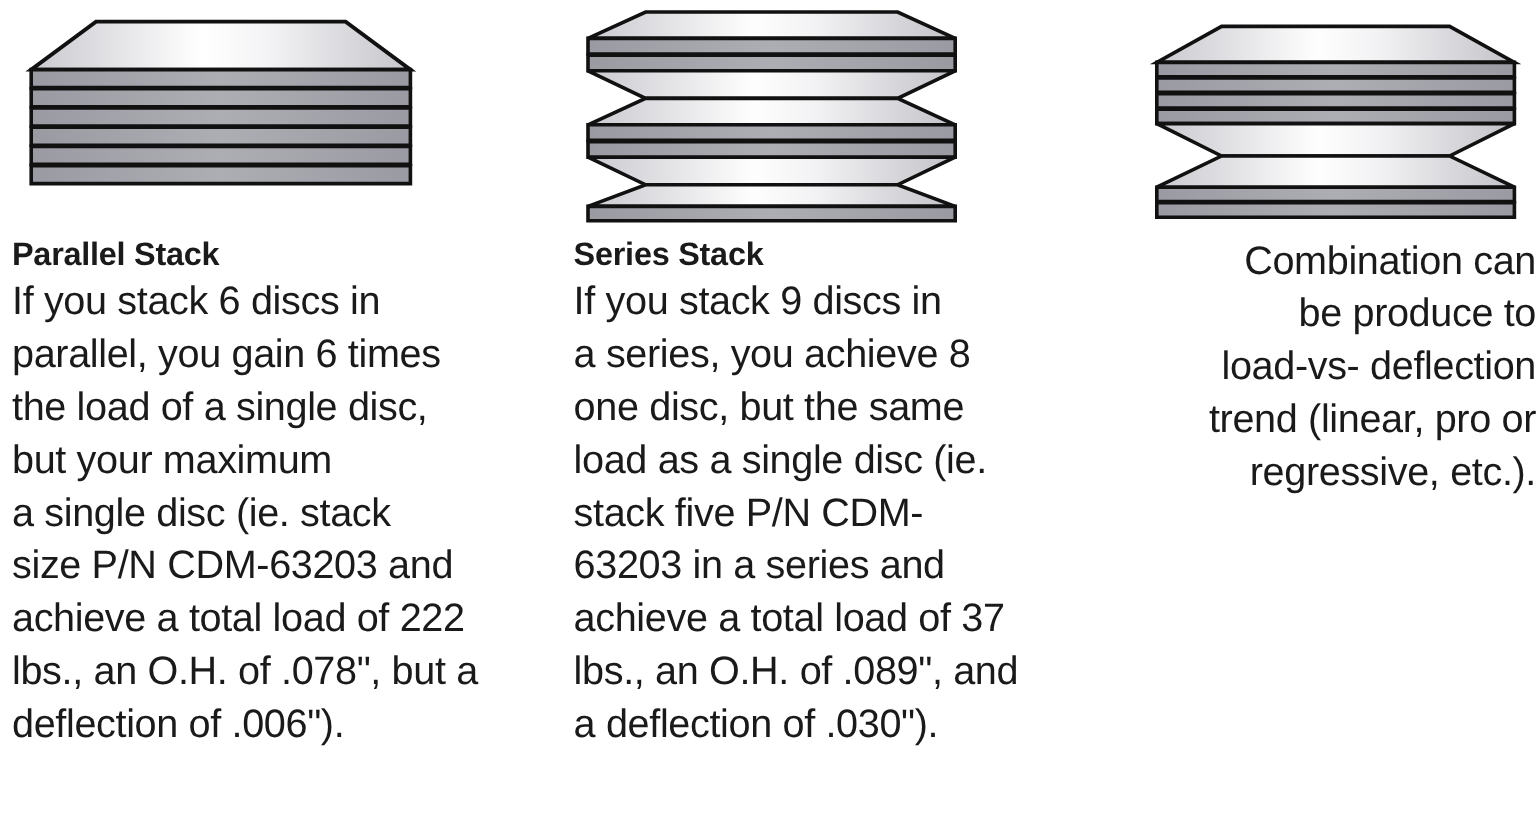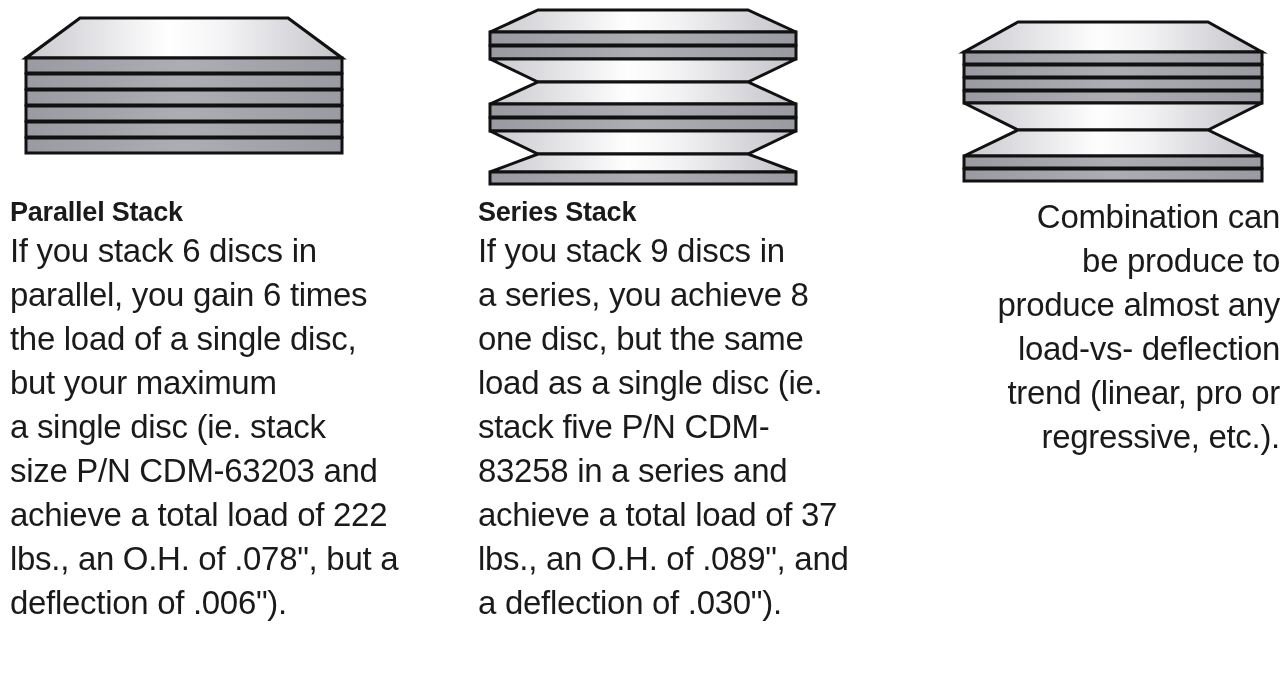--- a/index.html
+++ b/index.html
@@ -140,21 +140,21 @@
         <polygon points="12,172 318,172 318,184 12,184" fill="url(#bar2)" stroke="#111111" stroke-width="3" stroke-linejoin="miter"></polygon>
       </svg>
     </div>
     <h2 class="stack-title">Series Stack</h2>
     <p class="stack-body">
       <span class="body-line">If you stack 9 discs in</span>
       <span class="body-line">a series, you achieve 8</span>
       <span class="body-line">one disc, but the same</span>
       <span class="body-line">load as a single disc (ie.</span>
       <span class="body-line">stack five P/N CDM-</span>
-      <span class="body-line">83258 in a series and</span>
+      <span class="body-line">63203 in a series and</span>
       <span class="body-line">achieve a total load of 37</span>
       <span class="body-line">lbs., an O.H. of .089", and</span>
       <span class="body-line">a deflection of .030").</span>
     </p>
   </div>
 
   <div class="col col-2">
     <div class="figure">
       <svg width="330" height="190" viewBox="0 0 330 190">
         <defs>
@@ -184,20 +184,19 @@
         <polygon points="68,130 258,130 312,156 14,156" fill="url(#face3)" stroke="#111111" stroke-width="3" stroke-linejoin="miter"></polygon>
         <g stroke="#111111" stroke-width="3" stroke-linejoin="miter">
           <polygon points="14,156 312,156 312,168 14,168" fill="url(#bar3)"></polygon>
           <polygon points="14,169 312,169 312,181 14,181" fill="url(#bar3)"></polygon>
         </g>
       </svg>
     </div>
     <p class="stack-body">
       <span class="body-line">Combination can</span>
       <span class="body-line">be produce to</span>
-      <span class="body-line">produce almost any</span>
       <span class="body-line">load-vs- deflection</span>
       <span class="body-line">trend (linear, pro or</span>
       <span class="body-line">regressive, etc.).</span>
     </p>
   </div>
 
 </div>
 
 </body></html>

